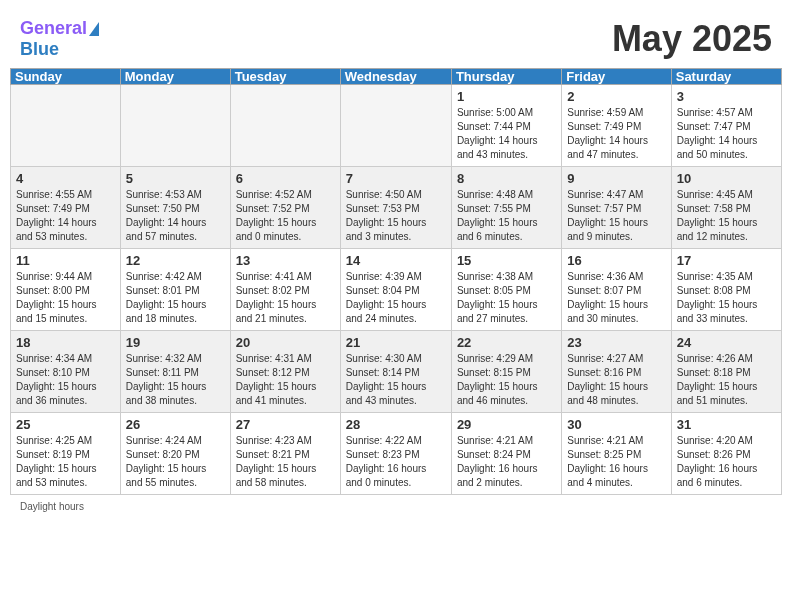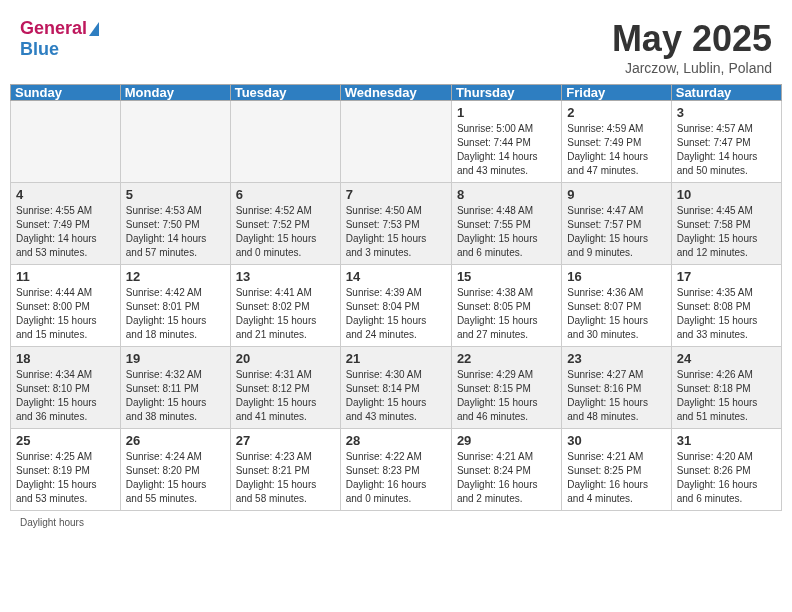--- a/index.html
+++ b/index.html
@@ -98,28 +98,27 @@
     .row-shade td {
       background: #f0f0f0 !important;
     }
   </style>
 </head>
 <body>
 
 <div class="header">
   <div class="logo">
     <div class="logo-line">
-      <span style="font-size:18px;font-weight:bold;color:#be185d;">General</span>
+      <span style="font-size:18px;font-weight:bold;color:#8b5cf6;">General</span>
       <span class="logo-triangle"></span>
     </div>
     <span style="font-size:18px;font-weight:bold;color:#2e7ec1;">Blue</span>
   </div>
   <div class="title-area">
     <div class="month-title">May 2025</div>
-    <div class="location">Jarczow, Lublin, Poland</div>
   </div>
 </div>
 
 <table class="calendar">
   <thead>
     <tr>
     <th>Sunday</th>
         <th>Monday</th>
         <th>Tuesday</th>
         <th>Wednesday</th>
@@ -203,21 +202,21 @@
           <span class="day-num">10</span>
           <div class="day-info" style="white-space: pre-line;">Sunrise: 4:45 AM
 Sunset: 7:58 PM
 Daylight: 15 hours
 and 12 minutes.</div>
         </td>
       </tr>
       <tr>
         <td>
           <span class="day-num">11</span>
-          <div class="day-info" style="white-space: pre-line;">Sunrise: 4:44 AM
+          <div class="day-info" style="white-space: pre-line;">Sunrise: 9:44 AM
 Sunset: 8:00 PM
 Daylight: 15 hours
 and 15 minutes.</div>
         </td>
         <td>
           <span class="day-num">12</span>
           <div class="day-info" style="white-space: pre-line;">Sunrise: 4:42 AM
 Sunset: 8:01 PM
 Daylight: 15 hours
 and 18 minutes.</div>

